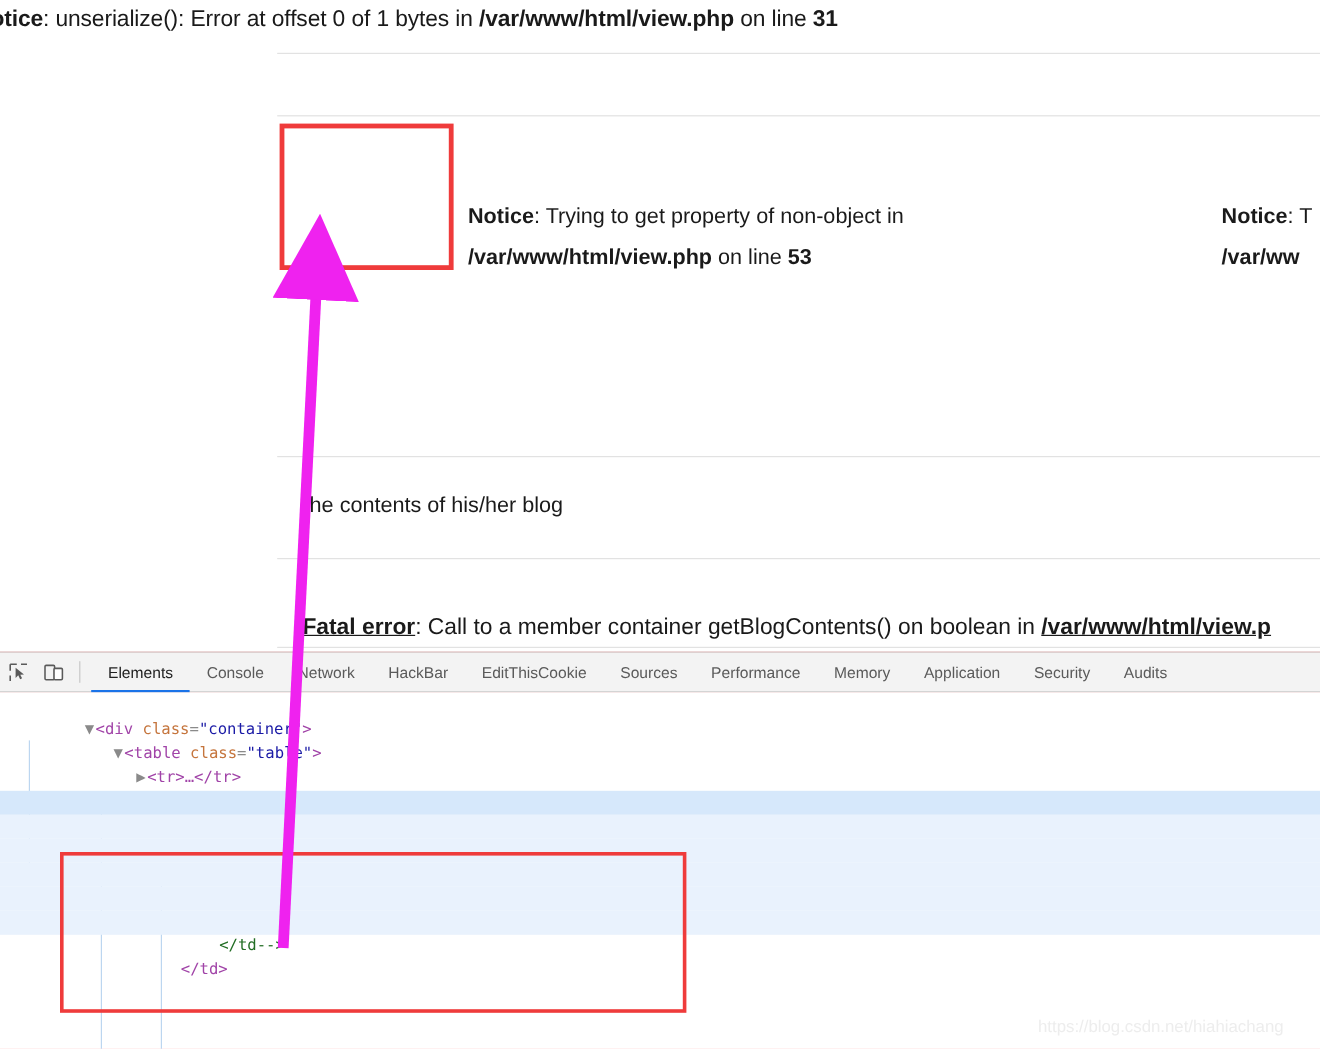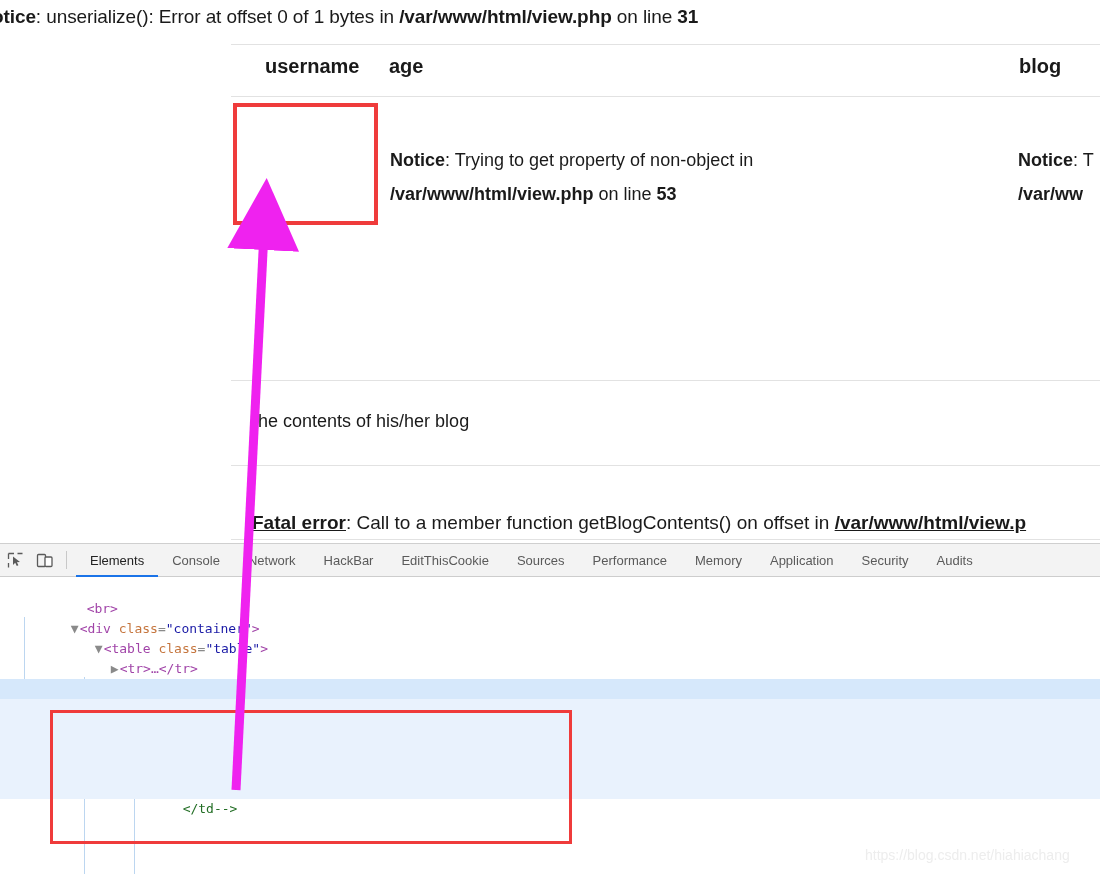--- a/index.html
+++ b/index.html
@@ -29,21 +29,21 @@
 
   .hr-line { position:absolute; background:#e2e2e2; height:1px; }
 
   
   .tbl-head { position:absolute; top:55px; left:0; width:1100px; height:38px; }
   .th { position:absolute; font-size:20px; font-weight:700; color:#1a1a1a; }
   .th-username { left:265px; top:0px; }
   .th-age { left:389px; top:0px; }
   .th-blog { left:1019px; top:0px; }
 
-  .cell-notice { position:absolute; font-size:18px; color:#1a1a1a; line-height:1.9; }
+  .cell-notice { position:absolute; font-size:18px; color:#1a1a1a; line-height:1.9;margin-top:20px; }
   .cell-notice b { font-weight:700; }
   .notice-mid { left:390px; top:143px; width:430px; }
   .notice-right { left:1018px; top:143px; width:160px; white-space:nowrap; }
 
   .blog-text { position:absolute; left:253px; top:411px; font-size:18px; color:#1a1a1a; white-space:nowrap; }
 
   .fatal { position:absolute; left:252px; top:512px; font-size:19px; color:#1a1a1a; white-space:nowrap; }
   .fatal b { font-weight:700;text-decoration:underline; }
 
   
@@ -117,44 +117,39 @@
 <div id="root">
 
   <div class="page">
 
     <div class="php-notice top-notice">
       <b>otice</b><span>: unserialize(): Error at offset 0 of 1 bytes in </span><b>/var/www/html/view.php</b><span> on line </span><b>31</b>
     </div>
 
     <div class="hr-line" style="left:231px; top:44px; width:869px;"></div>
 
-    <div class="tbl-head">
-      <div class="th th-username">username</div>
-      <div class="th th-age">age</div>
-      <div class="th th-blog">blog</div>
-    </div>
 
     <div class="hr-line" style="left:231px; top:96px; width:869px;"></div>
 
     <div class="cell-notice notice-mid">
       <b>Notice</b><span>: Trying to get property of non-object in </span><b>/var/www/html/view.php</b><span> on line </span><b>53</b>
     </div>
 
     <div class="cell-notice notice-right">
       <b>Notice</b><span>: T</span><br><b>/var/ww</b>
     </div>
 
     <div class="hr-line" style="left:231px; top:380px; width:869px;"></div>
 
     <div class="blog-text">the contents of his/her blog</div>
 
     <div class="hr-line" style="left:231px; top:465px; width:869px;"></div>
 
     <div class="fatal">
-      <b>Fatal error</b><span>: Call to a member function getBlogContents() on offset in </span><b>/var/www/html/view.p</b>
+      <b>Fatal error</b><span>: Call to a member container getBlogContents() on boolean in </span><b>/var/www/html/view.p</b>
     </div>
 
     <div class="hr-line" style="left:231px; top:539px; width:869px;"></div>
   </div>
 
   <div class="red-box"></div>
 
   <div class="devtools">
 
     <div class="dt-toolbar">
@@ -186,34 +181,31 @@
       </div>
     </div>
 
     <div class="dom-tree">
 
       <div class="guide" style="left:24px; top:40px; height:110px;"></div>
       <div class="guide" style="left:84px; top:100px; height:225px;"></div>
       <div class="guide" style="left:134px; top:150px; height:160px;"></div>
 
 
-      <div class="node" style="padding-left:24px;">
-        <span class="tag">&lt;br&gt;</span>
-      </div>
 
       <div class="node" style="padding-left:8px;">
         <span class="tw">▼</span><span class="tag">&lt;div</span>&nbsp;<span class="attr">class</span><span class="punct">=</span><span class="val">"container"</span><span class="tag">&gt;</span>
       </div>
 
       <div class="node" style="padding-left:32px;">
         <span class="tw">▼</span><span class="tag">&lt;table</span>&nbsp;<span class="attr">class</span><span class="punct">=</span><span class="val">"table"</span><span class="tag">&gt;</span>
       </div>
 
 
-      <div class="node" style="padding-left:48px;">
+      <div class="node" style="padding-left:28px;margin-left:23px;">
         <span class="tw">▶</span><span class="tag">&lt;tr&gt;…&lt;/tr&gt;</span>
       </div>
 
       <div class="node" style="padding-left:64px;">
         <span class="tw">▼</span><span class="tag">&lt;tr&gt;</span>
       </div>
 
       <div class="node sel" style="padding-left:80px;">
         <span class="tw">▼</span><span class="tag">&lt;td&gt;</span>&nbsp;<span class="dollar0">== $0</span>
       </div>
@@ -231,20 +223,23 @@
       </div>
 
       <div class="node hl" style="padding-left:105px;">
         <span class="comment">exit(0);</span>
       </div>
 
       <div class="node hl" style="padding-left:120px;">
         <span class="comment">&lt;/td--&gt;</span>
       </div>
 
+      <div class="node" style="padding-left:88px;">
+        <span class="tag">&lt;/td&gt;</span>
+      </div>
 
       <div class="node" style="padding-left:72px; opacity:0.55;">
         
       </div>
     </div>
   </div>
 
   <div class="dom-redbox"></div>
 
   <svg class="arrow-wrap">

